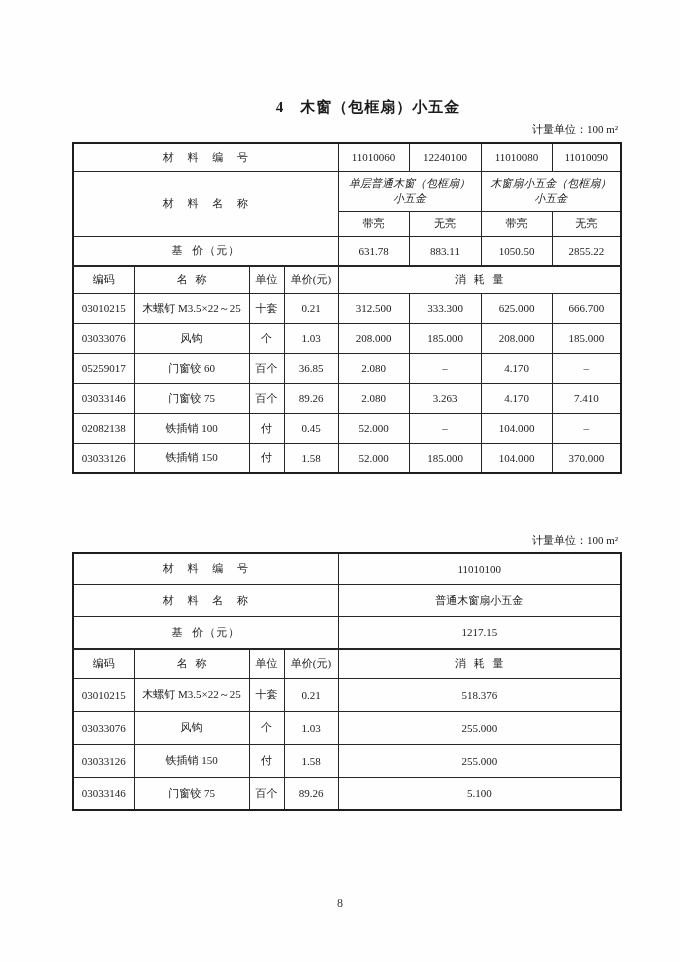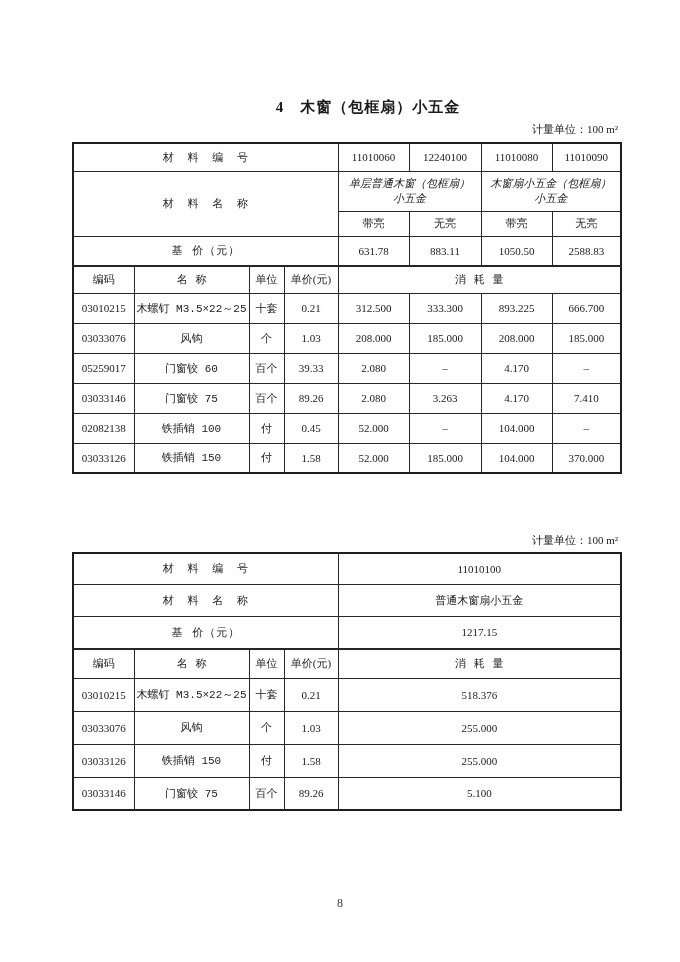--- a/index.html
+++ b/index.html
@@ -43,21 +43,21 @@
     text-align:center;
     vertical-align:middle;
     padding:0 2px;
     overflow:hidden;
     white-space:nowrap;
   }
   table.quota{border:2px solid #1e1e1e;}
   tr.r-base td{border-bottom-width:2px;}
   td.lbl{word-spacing:9px;letter-spacing:1px;}
   td.lbl-sm{word-spacing:5px;}
-  td.name-cell{text-align:left;padding-left:8px;font-family:Liberation Mono, monospace;}
+  td.name-cell{text-align:left;padding-left:8px;}
   td.price-cell{text-align:right;padding-right:7px;}
   .grp-line{line-height:15px;font-style:italic;}
   .pagenum{
     position:absolute;top:896px;left:0;width:680px;
     text-align:center;font-size:12px;color:#3a3a3a;
   }
 </style>
 </head>
 <body>
 
@@ -100,54 +100,54 @@
       <td>带亮</td>
       <td>无亮</td>
       <td>带亮</td>
       <td>无亮</td>
     </tr>
     <tr style="height:30px" class="r-base">
       <td colspan="4" class="lbl lbl-sm">基 价（元）</td>
       <td>631.78</td>
       <td>883.11</td>
       <td>1050.50</td>
-      <td>2588.83</td>
+      <td>2855.22</td>
     </tr>
     <tr style="height:27px">
       <td>编码</td>
       <td class="lbl-sm">名 称</td>
       <td>单位</td>
       <td>单价(元)</td>
       <td colspan="4" class="lbl-sm">消 耗 量</td>
     </tr>
     <tr style="height:30px">
       <td>03010215</td>
       <td class="name-cell">木螺钉 M3.5×22～25</td>
       <td>十套</td>
       <td class="price-cell">0.21</td>
       <td>312.500</td>
       <td>333.300</td>
-      <td>893.225</td>
+      <td>625.000</td>
       <td>666.700</td>
     </tr>
     <tr style="height:30px">
       <td>03033076</td>
       <td class="name-cell">风钩</td>
       <td>个</td>
       <td class="price-cell">1.03</td>
       <td>208.000</td>
       <td>185.000</td>
       <td>208.000</td>
       <td>185.000</td>
     </tr>
     <tr style="height:30px">
       <td>05259017</td>
       <td class="name-cell">门窗铰 60</td>
       <td>百个</td>
-      <td class="price-cell">39.33</td>
+      <td class="price-cell">36.85</td>
       <td>2.080</td>
       <td>–</td>
       <td>4.170</td>
       <td>–</td>
     </tr>
     <tr style="height:30px">
       <td>03033146</td>
       <td class="name-cell">门窗铰 75</td>
       <td>百个</td>
       <td class="price-cell">89.26</td>

